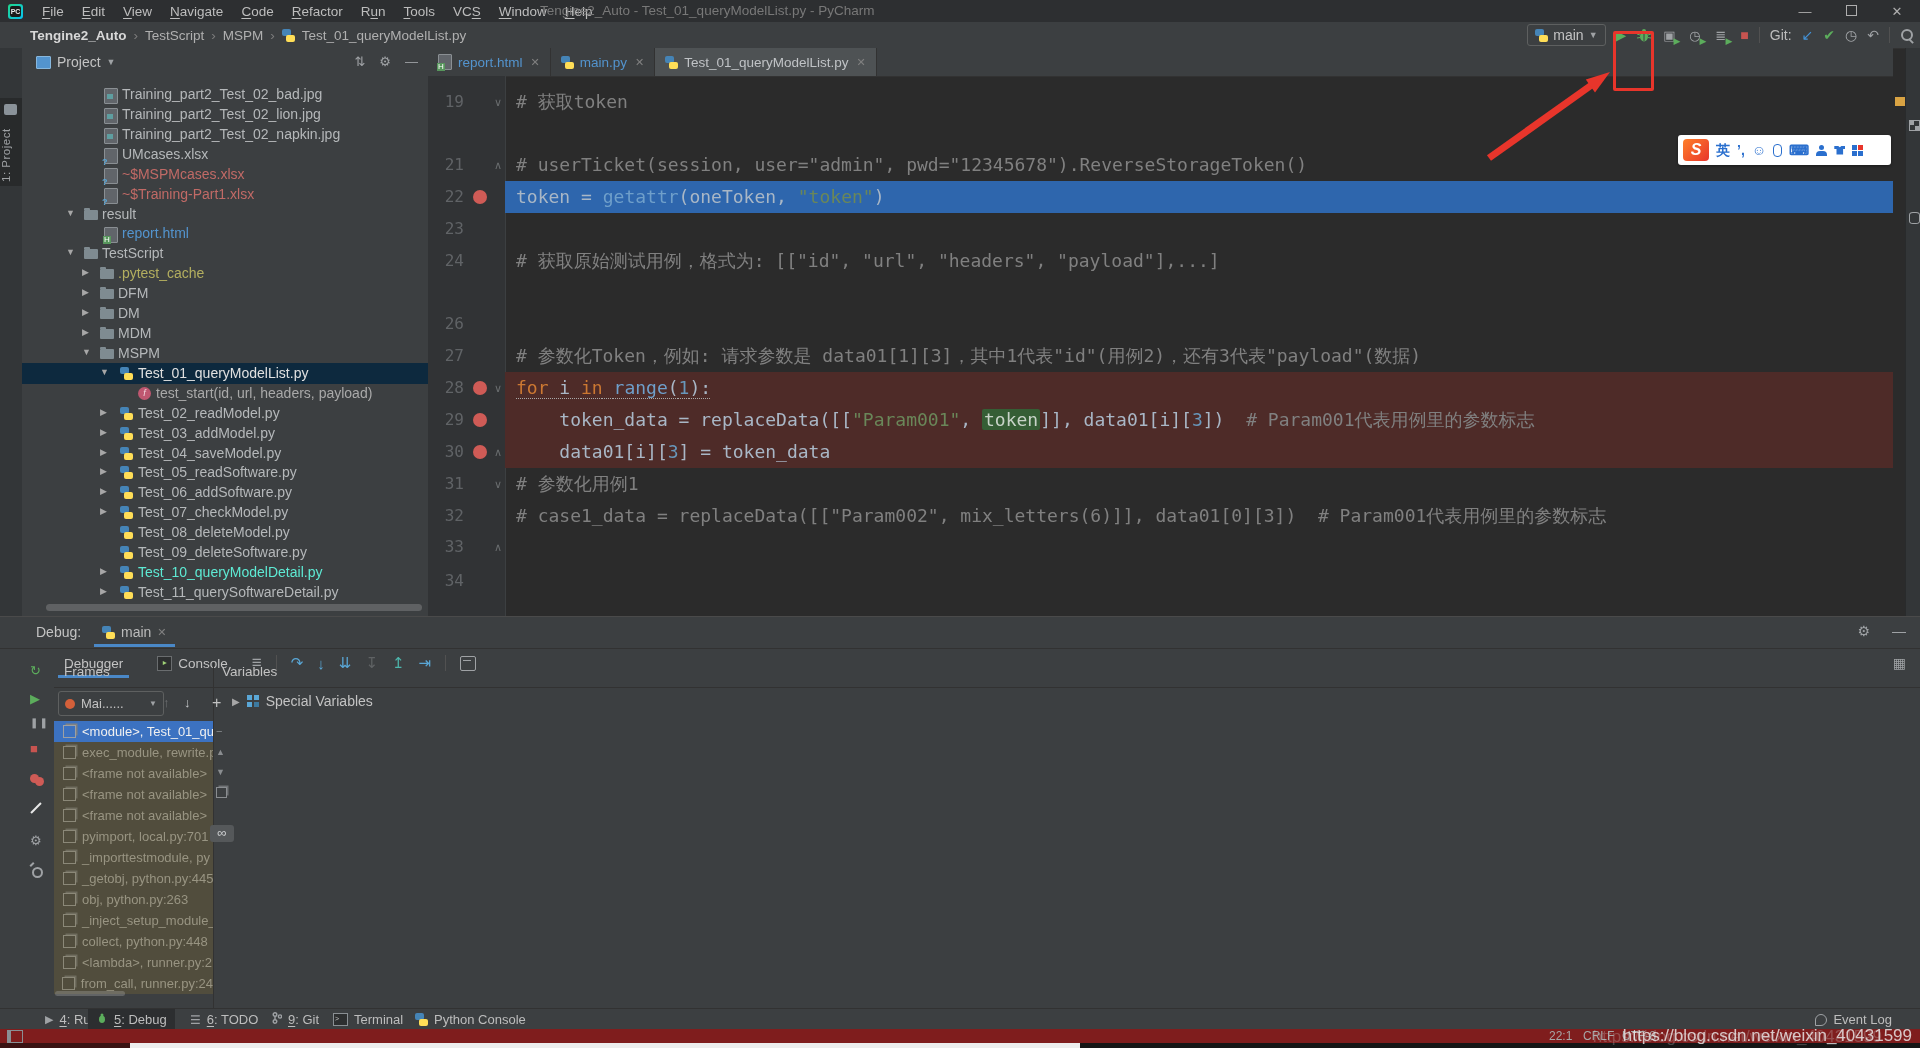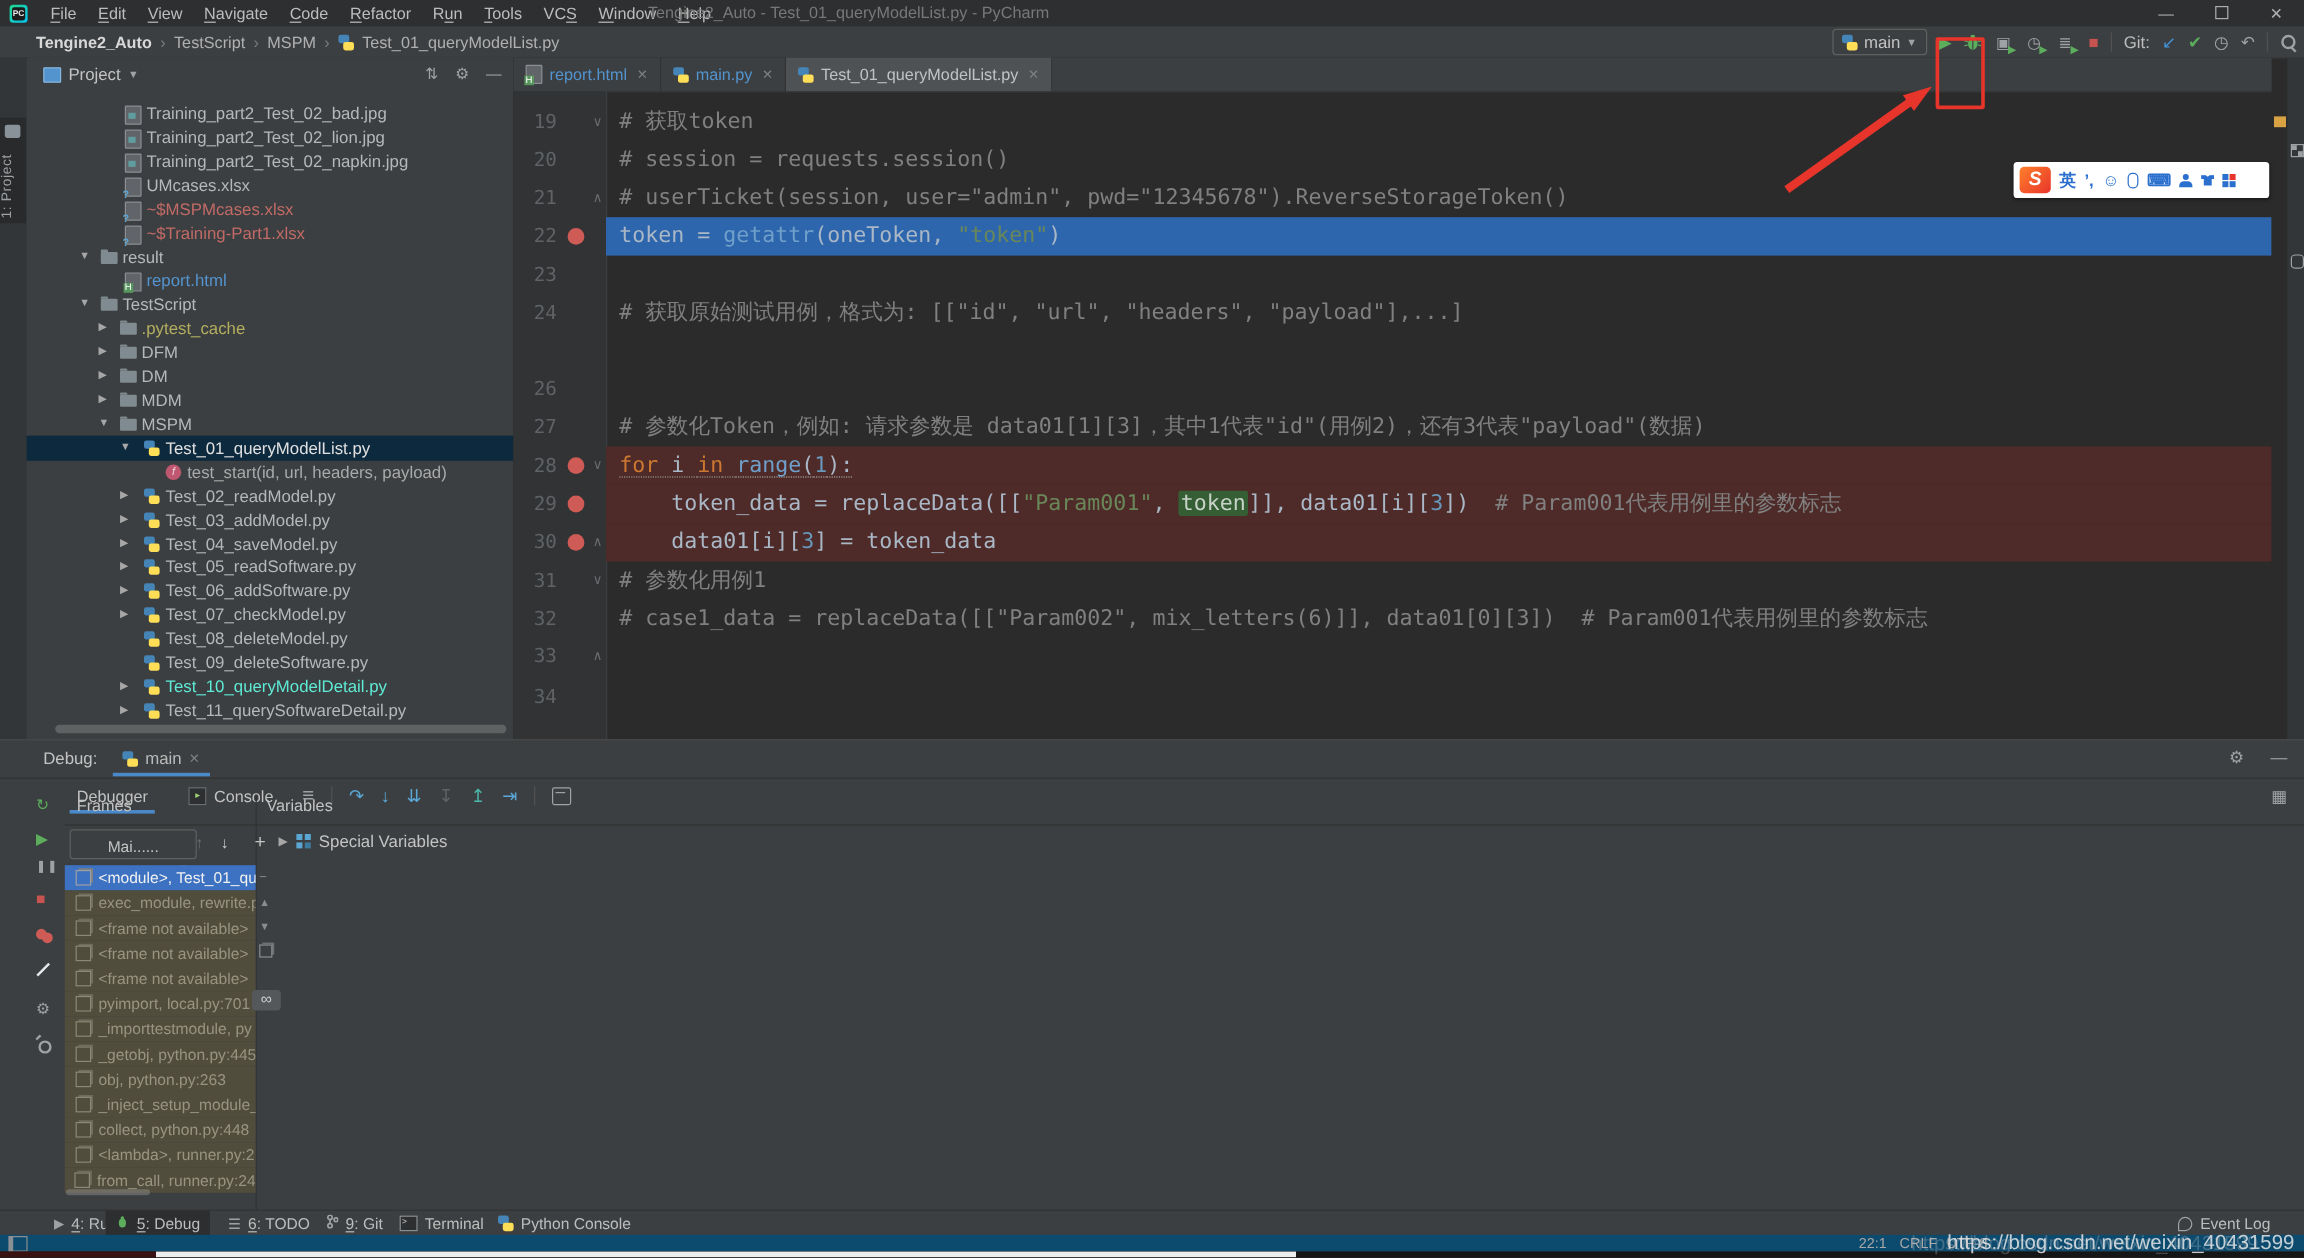--- a/index.html
+++ b/index.html
@@ -127,21 +127,21 @@
   .mute{position:relative;width:12px;height:12px;border-radius:50%;background:#cf5b56;}
   .mute:after{content:"";position:absolute;left:-1px;top:5px;width:14px;height:2px;background:#e8e8e8;transform:rotate(-45deg);}
   .pin{position:relative;width:12px;height:12px;}
   .pin i{position:absolute;left:2px;top:1px;width:7px;height:7px;border-radius:50%;border:2px solid #9fa2a5;}
   .pin:after{content:"";position:absolute;left:1px;bottom:-1px;width:2px;height:5px;background:#9fa2a5;transform:rotate(45deg);}
   #frames-hdr{position:absolute;left:64px;top:47px;color:#c3c3c3;font-size:13.5px;}
   #vars-hdr{position:absolute;left:222px;top:47px;color:#c3c3c3;font-size:13.5px;}
   #hdr-line{position:absolute;left:54px;top:70px;width:1866px;height:1px;background:#323232;}
   #vdivider{position:absolute;left:213px;top:46px;width:1px;height:346px;background:#323232;}
   #thread-dd{position:absolute;left:58px;top:74px;width:92px;height:23px;border:1px solid #5e6060;border-radius:3px;
-             display:flex;align-items:center;gap:6px;padding:0 6px;color:#c3c3c3;font-size:13px;flex-direction:column;}
+             display:flex;align-items:center;gap:6px;padding:0 6px;color:#c3c3c3;font-size:13px;}
   .tdot{width:10px;height:10px;border-radius:50%;background:#d4603a;}
   #thr-up{position:absolute;left:163px;top:78px;color:#6e7072;font-size:13px;}
   #thr-down{position:absolute;left:184px;top:78px;color:#c9cbcd;font-size:13px;}
   #watch-plus{position:absolute;left:212px;top:77px;color:#c3c3c3;font-size:16px;}
   #sv-row{position:absolute;left:232px;top:76px;display:flex;align-items:center;gap:7px;color:#c3c3c3;}
   .sv-grid{width:12px;height:12px;
            background:linear-gradient(#5aa7d6,#5aa7d6) 0 0/5px 5px no-repeat,
                       linear-gradient(#5aa7d6,#5aa7d6) 7px 0/5px 5px no-repeat,
                       linear-gradient(#5aa7d6,#5aa7d6) 0 7px/5px 5px no-repeat,
                       linear-gradient(#3d7aa0,#3d7aa0) 7px 7px/5px 5px no-repeat;}
@@ -160,21 +160,21 @@
 
   
   #bottom-bar{left:0;top:1008px;width:1920px;height:21px;background:#3c3f41;border-top:1px solid #323232;}
   .bbitem{position:absolute;top:0;height:21px;display:flex;align-items:center;gap:6px;font-size:13px;color:#bdbdbd;padding:0 8px;}
   .bbitem u{text-decoration:underline;text-underline-offset:2px;}
   .bbitem.active{background:#2c2e30;}
   .todo-ic{color:#9fa2a5;font-size:12px;}
   .term-ic{width:12px;height:11px;background:#2d2f30;border:1px solid #8a8f93;color:#c3c3c3;font-size:7px;line-height:10px;padding-left:1px;}
   #event-log{position:absolute;right:28px;top:0;height:21px;display:flex;align-items:center;gap:6px;color:#bdbdbd;font-size:13px;}
   .bell{width:10px;height:10px;border:1.5px solid #9fa2a5;border-radius:50% 50% 50% 0;}
-  #status-bar{left:0;top:1029px;width:1920px;height:14px;background:#0c4a6e;}
+  #status-bar{left:0;top:1029px;width:1920px;height:14px;background:#7f1d1d;}
   #status-left-ic{position:absolute;left:7px;top:1px;width:11px;height:11px;border:1.5px solid #8a8f93;border-left-width:4px;}
   .stitem{position:absolute;top:0;color:#a7a7a7;font-size:12px;}
   #bottom-strip{left:0;top:1043px;width:1920px;height:5px;background:#161616;}
   .strip-seg{position:absolute;top:0;height:5px;}
 
   
   #watermark{position:absolute;right:8px;top:1026px;font-size:17px;color:rgba(235,235,235,.82);
              text-shadow:-30px 1px 0 rgba(205,205,205,.28);white-space:nowrap;}
   #anno-rect{position:absolute;left:1613px;top:31px;width:35px;height:54px;border:3px solid #e8352b;border-radius:2px;}
   #anno-arrow{position:absolute;left:1450px;top:60px;pointer-events:none;}
@@ -455,21 +455,20 @@
             <i class="p1"></i>
             <i class="p2"></i>
           </div>
           <span class="tab-grey">Test_01_queryModelList.py</span>
           <div class="x">✕</div>
         </div>
       </div>
     <div id="gutterbg"></div>
     <div id="code">
         <div class="cline" style="top: 9.5px;"><div class="lnum" style="top: 0px;">19</div><div class="foldg">∨</div><div class="ctext"><span class="c-com"># 获取token</span></div></div>
-        <div class="cline" style="top: 41.35px;"><div class="lnum" style="top: 0px;">20</div><div class="ctext"><span class="c-com"># session = requests.session()</span></div></div>
         <div class="cline" style="top: 73.2px;"><div class="lnum" style="top: 0px;">21</div><div class="foldg">∧</div><div class="ctext"><span class="c-com"># userTicket(session, user="admin", pwd="12345678").ReverseStorageToken()</span></div></div>
         <div class="cline" style="top: 105.05px;"><div class="linebg bg-exec"></div><div class="lnum" style="top: 0px;">22</div><div class="bpdot"></div><div class="ctext"><span class="c-plain">token = </span><span class="c-bi">getattr</span><span class="c-plain">(oneToken, </span><span class="c-str">"token"</span><span class="c-plain">)</span></div></div>
         <div class="cline" style="top: 136.9px;"><div class="lnum" style="top: 0px;">23</div><div class="ctext"></div></div>
         <div class="cline" style="top: 168.75px;"><div class="lnum" style="top: 0px;">24</div><div class="ctext"><span class="c-com"># 获取原始测试用例，格式为: [["id", "url", "headers", "payload"],...]</span></div></div>
         <div class="cline" style="top: 232.45px;"><div class="lnum" style="top: 0px;">26</div><div class="ctext"></div></div>
         <div class="cline" style="top: 264.3px;"><div class="lnum" style="top: 0px;">27</div><div class="ctext"><span class="c-com"># 参数化Token，例如: 请求参数是 data01[1][3]，其中1代表"id"(用例2)，还有3代表"payload"(数据)</span></div></div>
         <div class="cline" style="top: 296.15px;"><div class="linebg bg-bp"></div><div class="lnum" style="top: 0px;">28</div><div class="bpdot"></div><div class="foldg">∨</div><div class="ctext u-dot"><span class="c-kw">for</span><span class="c-plain"> i </span><span class="c-kw">in</span><span class="c-plain"> </span><span class="c-bi">range</span><span class="c-plain">(</span><span class="c-num">1</span><span class="c-plain">):</span></div></div>
         <div class="cline" style="top: 328px;"><div class="linebg bg-bp"></div><div class="lnum" style="top: 0px;">29</div><div class="bpdot"></div><div class="ctext"><span class="c-plain">    token_data = replaceData([[</span><span class="c-str">"Param001"</span><span class="c-plain">, </span><span class="c-hl">token</span><span class="c-plain">]], data01[i][</span><span class="c-num">3</span><span class="c-plain">])  </span><span class="c-com"># Param001代表用例里的参数标志</span></div></div>
         <div class="cline" style="top: 359.85px;"><div class="linebg bg-bp"></div><div class="lnum" style="top: 0px;">30</div><div class="bpdot"></div><div class="foldg">∧</div><div class="ctext"><span class="c-plain">    data01[i][</span><span class="c-num">3</span><span class="c-plain">] = token_data</span></div></div>
         <div class="cline" style="top: 391.7px;"><div class="lnum" style="top: 0px;">31</div><div class="foldg">∨</div><div class="ctext"><span class="c-com"># 参数化用例1</span></div></div>

